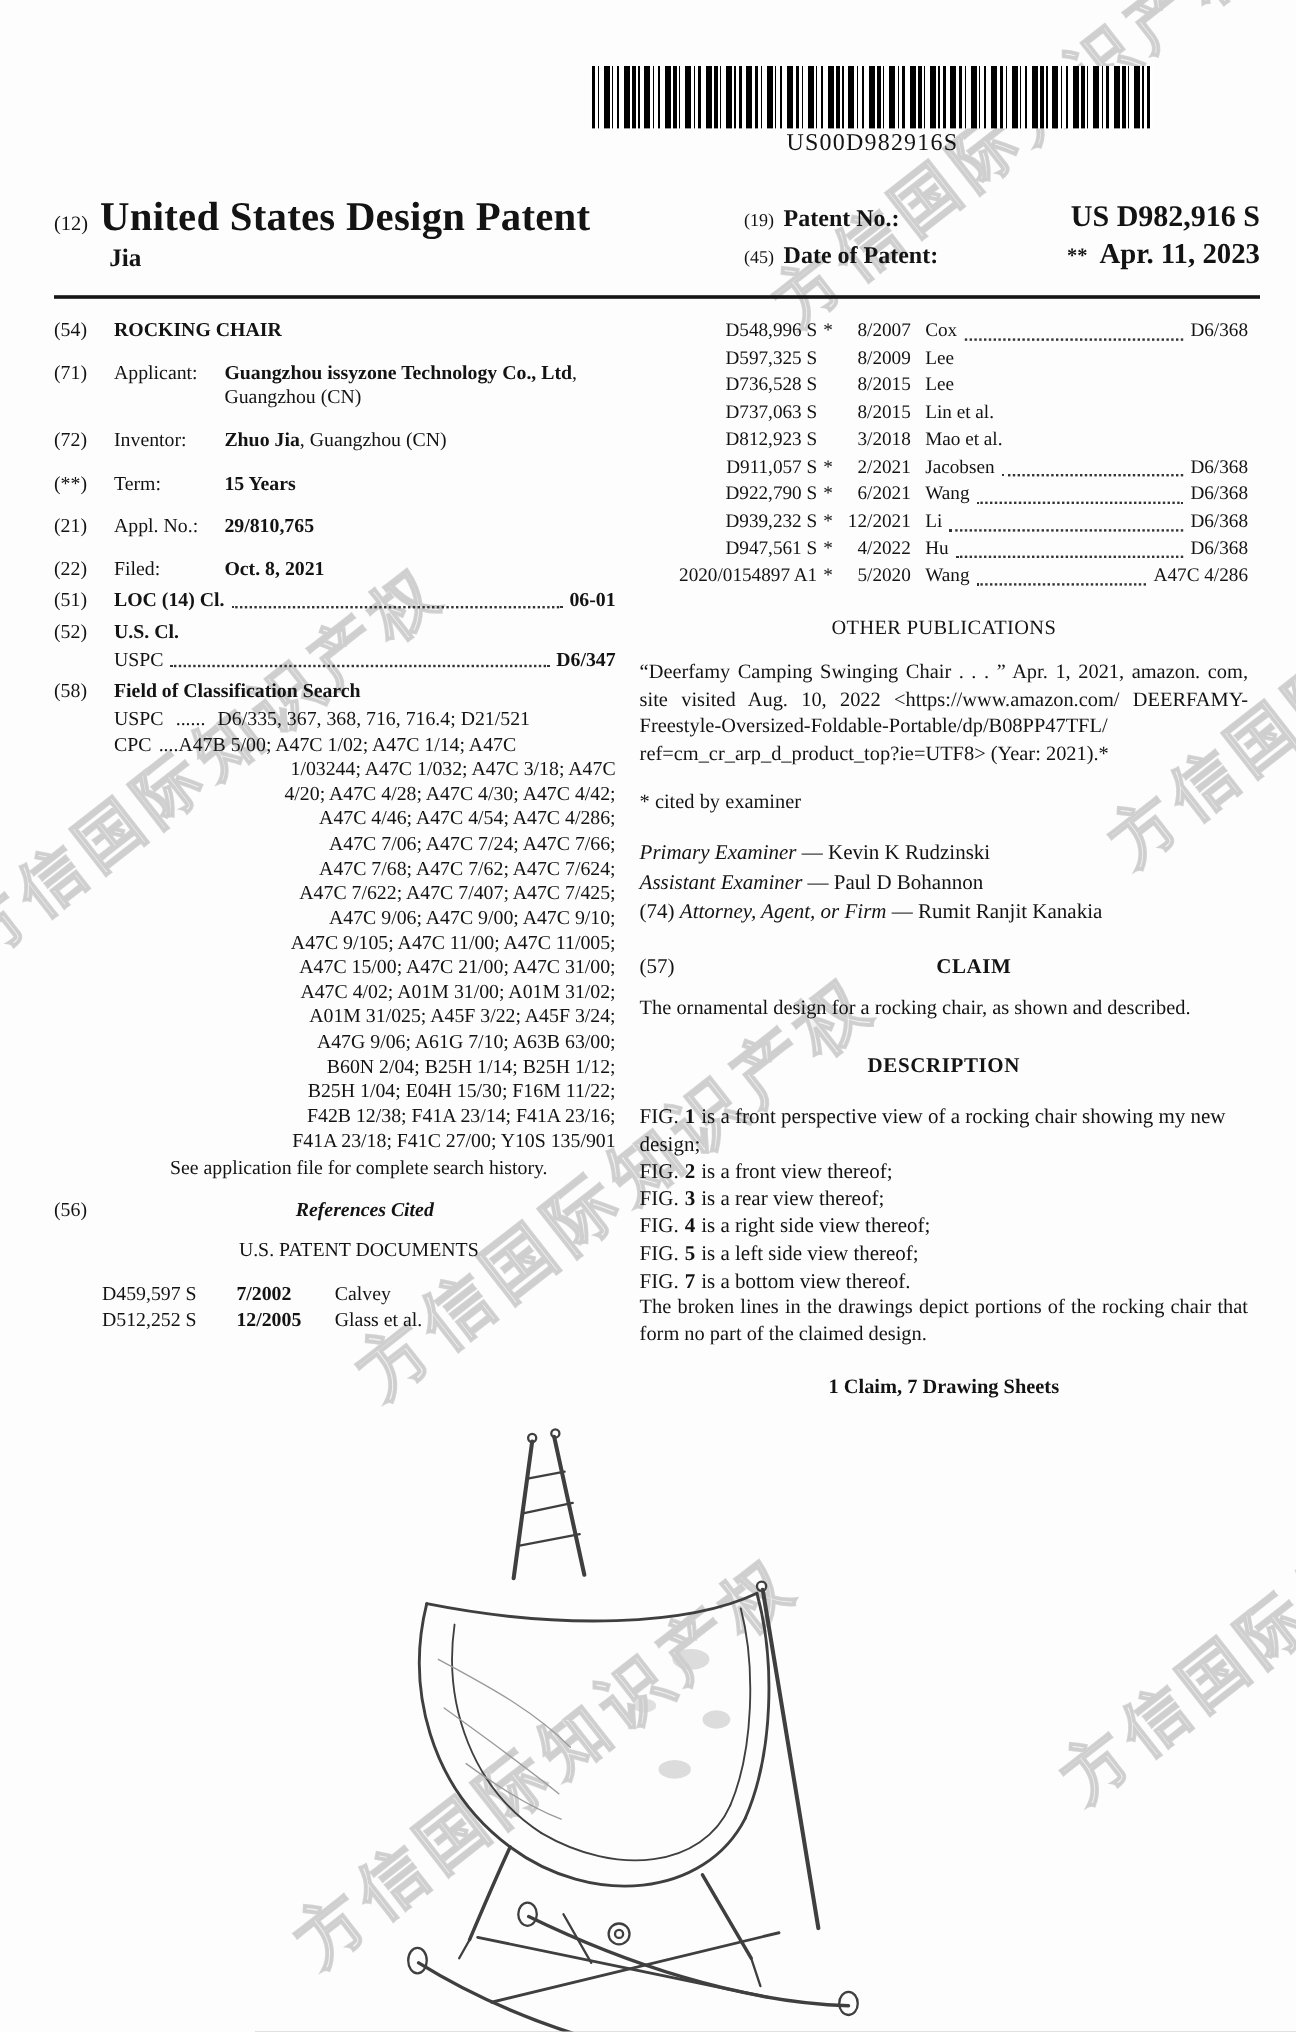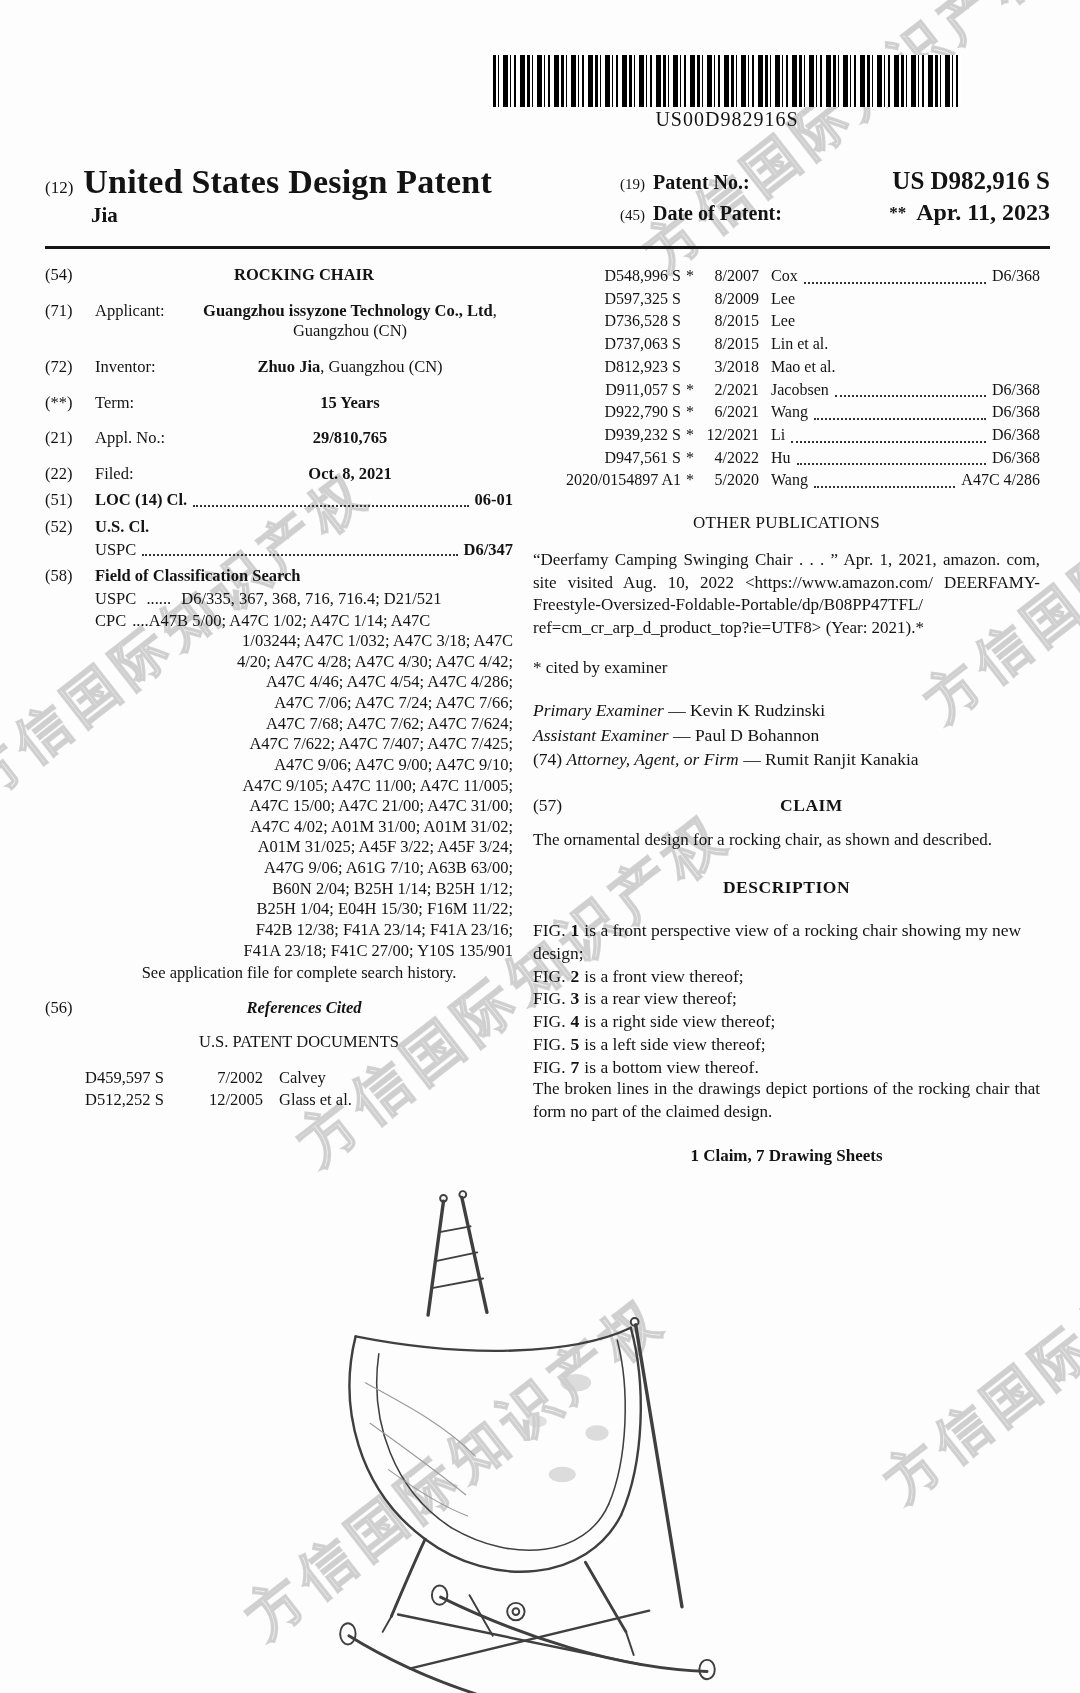--- a/index.html
+++ b/index.html
@@ -43,39 +43,39 @@
   .h-val { margin-left:auto; font-size:25px; font-weight:bold; white-space:nowrap; }
   .h-stars { font-size:17px; font-weight:bold; margin:0 10px 0 auto; align-self:center; }
   .h-val2 { font-size:24px; font-weight:bold; white-space:nowrap; }
   
   .cols { display:flex; gap:20px; margin-top:16px; font-size:16.5px; line-height:1.25; }
   .col-l { width:468px; }
   .col-r { width:507px; }
   .item { display:flex; margin-bottom:15px; }
   .tag { width:50px; flex:none; }
   .lab { width:92px; flex:none; }
-  .val { flex:1;text-align:center; }
+  .val { flex:1; }
   b, .b { font-weight:bold; }
   .dots { flex:1; border-bottom:2px dotted #333; margin:0 6px 4px 6px; min-width:24px; }
   .tight { margin-bottom:6px; }
   .subline { display:flex; margin:2px 0 6px 50px; }
   .fs-block { margin-left:50px; }
   .fs-uspc { margin-bottom:1px; }
   .fs-uspc .sp { margin:0 6px; }
   .cpc-first { display:flex; justify-content:flex-start; }
   .cpc-first .cl { margin-right:6px; }
   .cpc-lines { text-align:right; }
   .see-note { text-align:center; margin:2px 0 14px 40px; }
   .sec-row { display:flex; margin:6px 0 14px 0; }
   .sec-head { flex:1; text-align:center; font-weight:bold;font-style:italic; }
   .sec-sub { text-align:center; margin:0 0 14px 40px; }
   
   .lrow { display:flex; margin-left:40px; line-height:1.35; }
   .l-no { width:112px; flex:none; }
-  .l-date { width:66px; flex:none; text-align:right; }
+  .l-date { width:66px; flex:none; text-align:left;font-weight:bold; }
   .l-name { margin-left:16px; }
   .rrow { display:flex; font-size:16px; line-height:1.42; }
   .r-no { width:148px; flex:none; text-align:right; white-space:nowrap; }
   .r-star { width:18px; flex:none; text-align:center; }
   .r-date { width:60px; flex:none; text-align:right; }
   .r-name { margin-left:12px; white-space:nowrap; }
   .r-cls { white-space:nowrap; }
   
   .rp-head { text-align:center; font-size:17px; margin:20px 0 16px 0; letter-spacing:.3px; }
   .just { text-align:justify; font-size:17px; line-height:1.32; }

